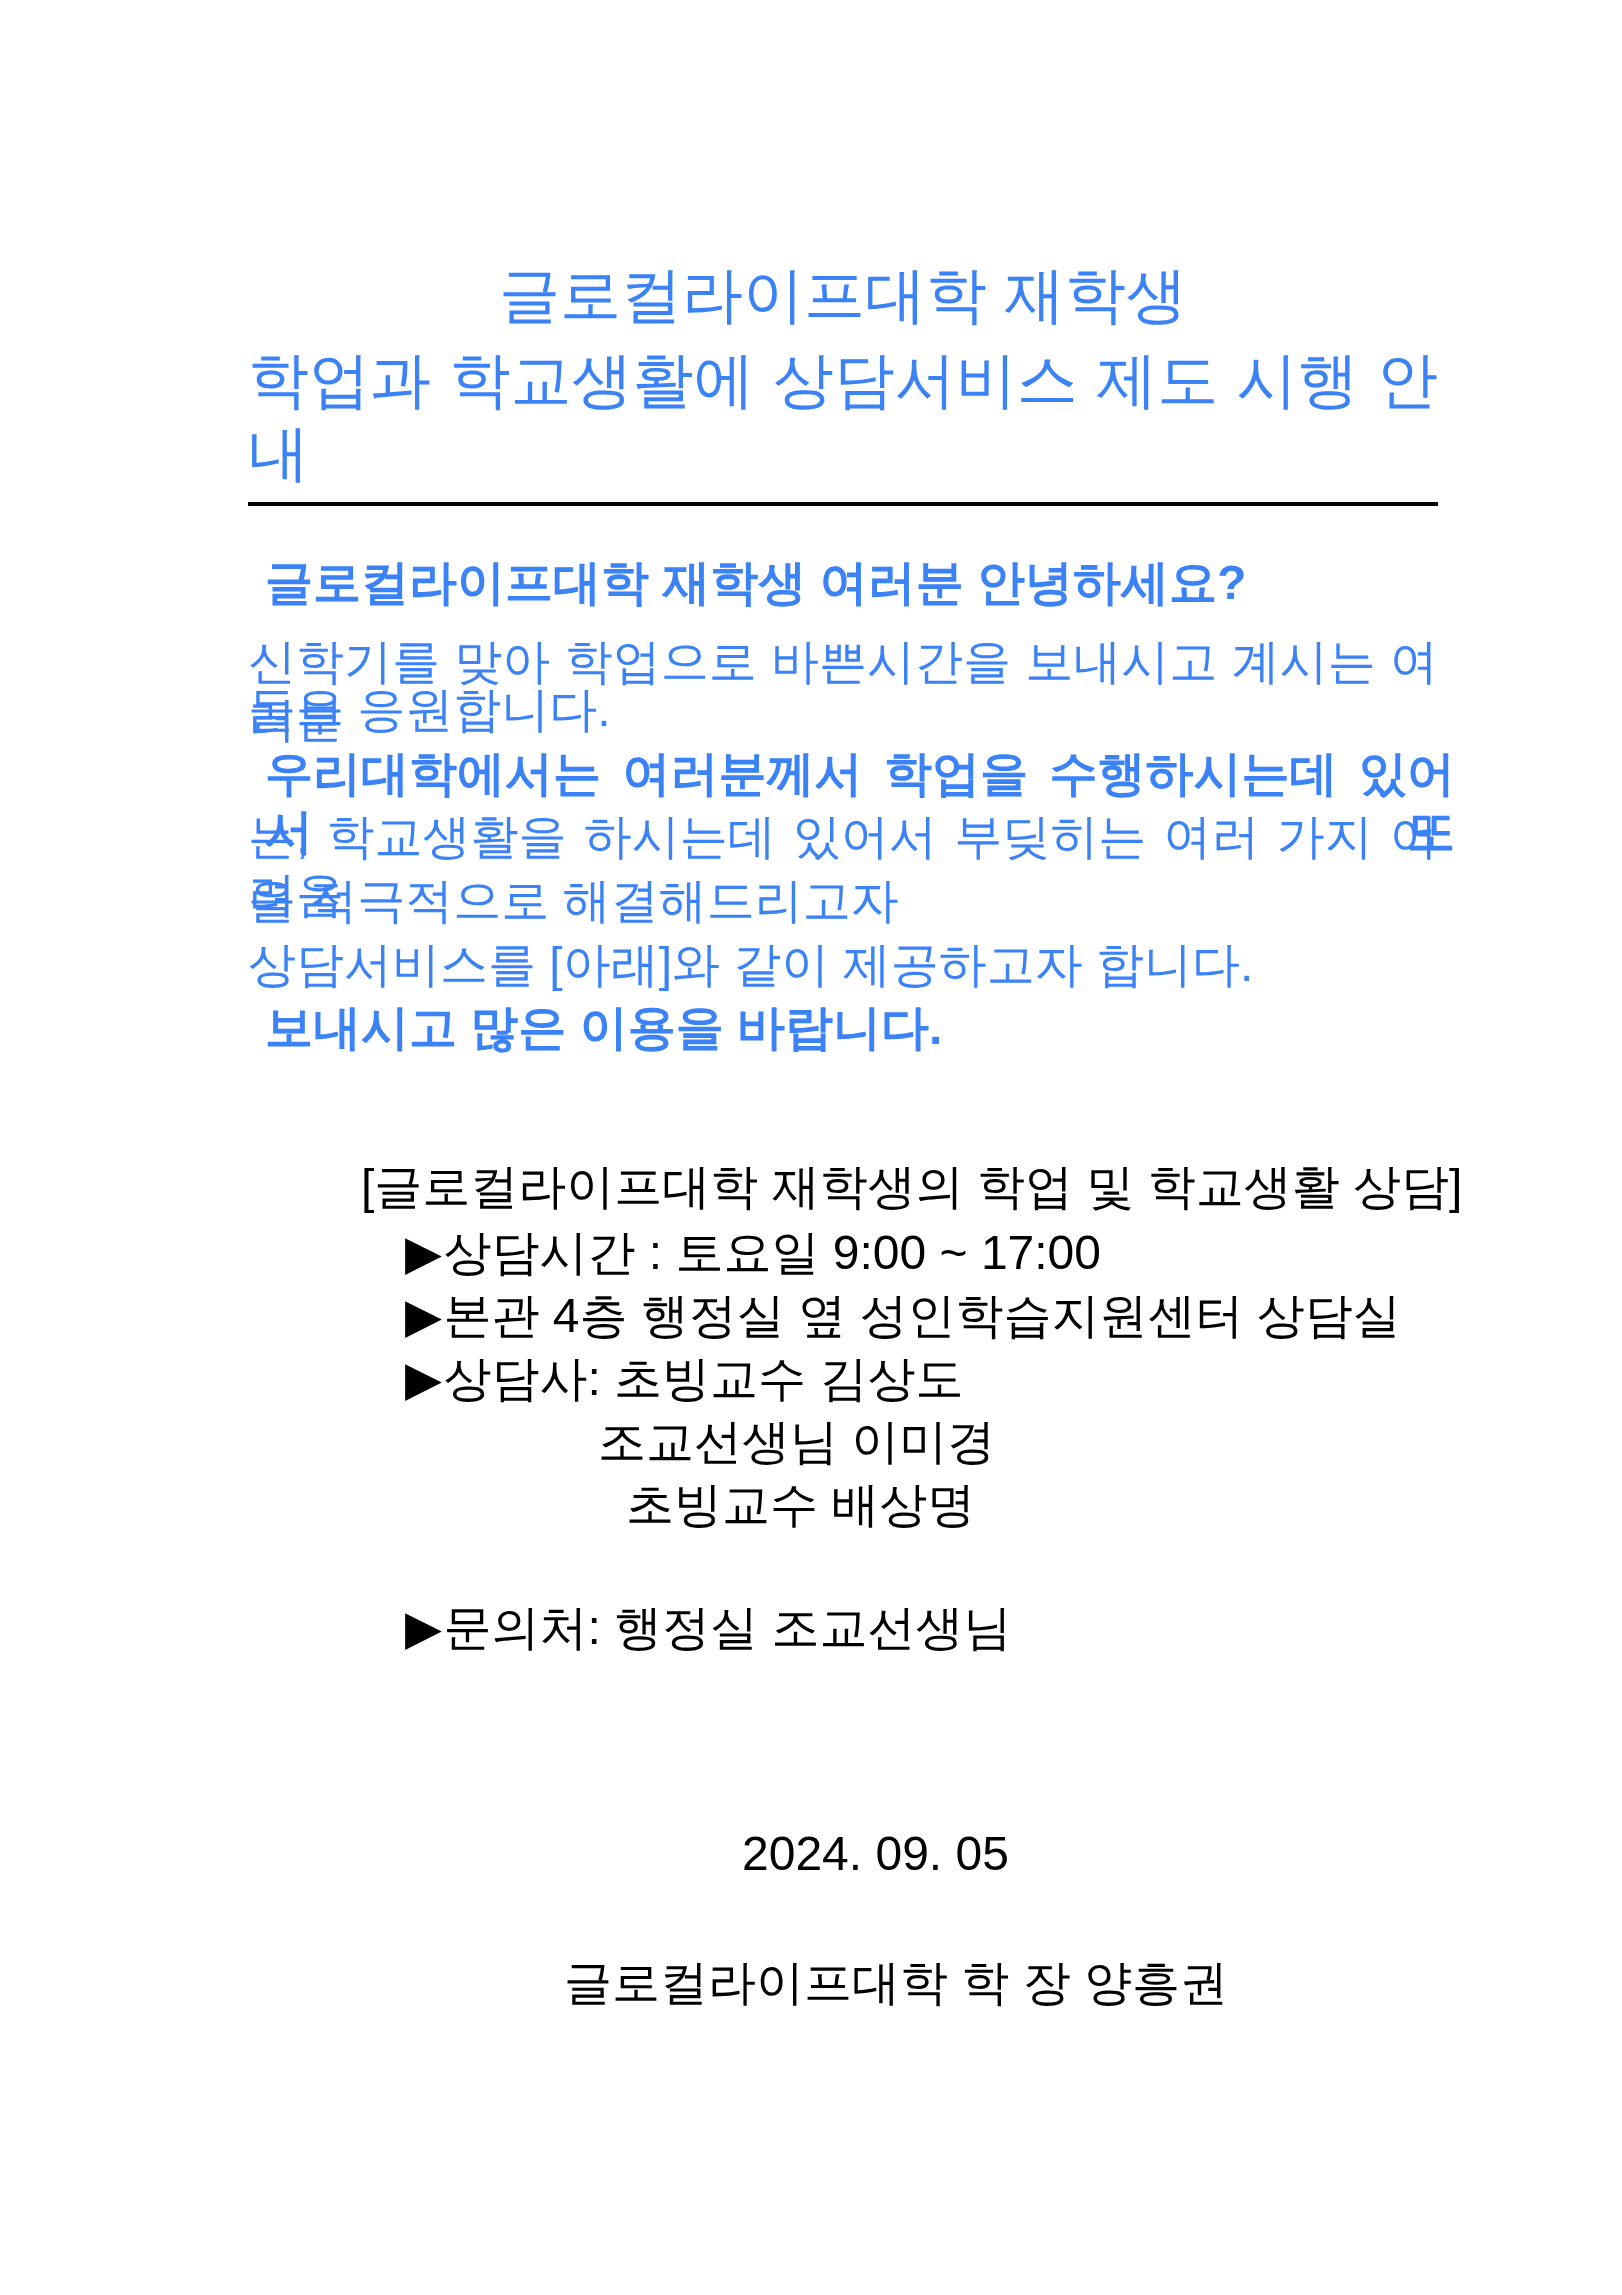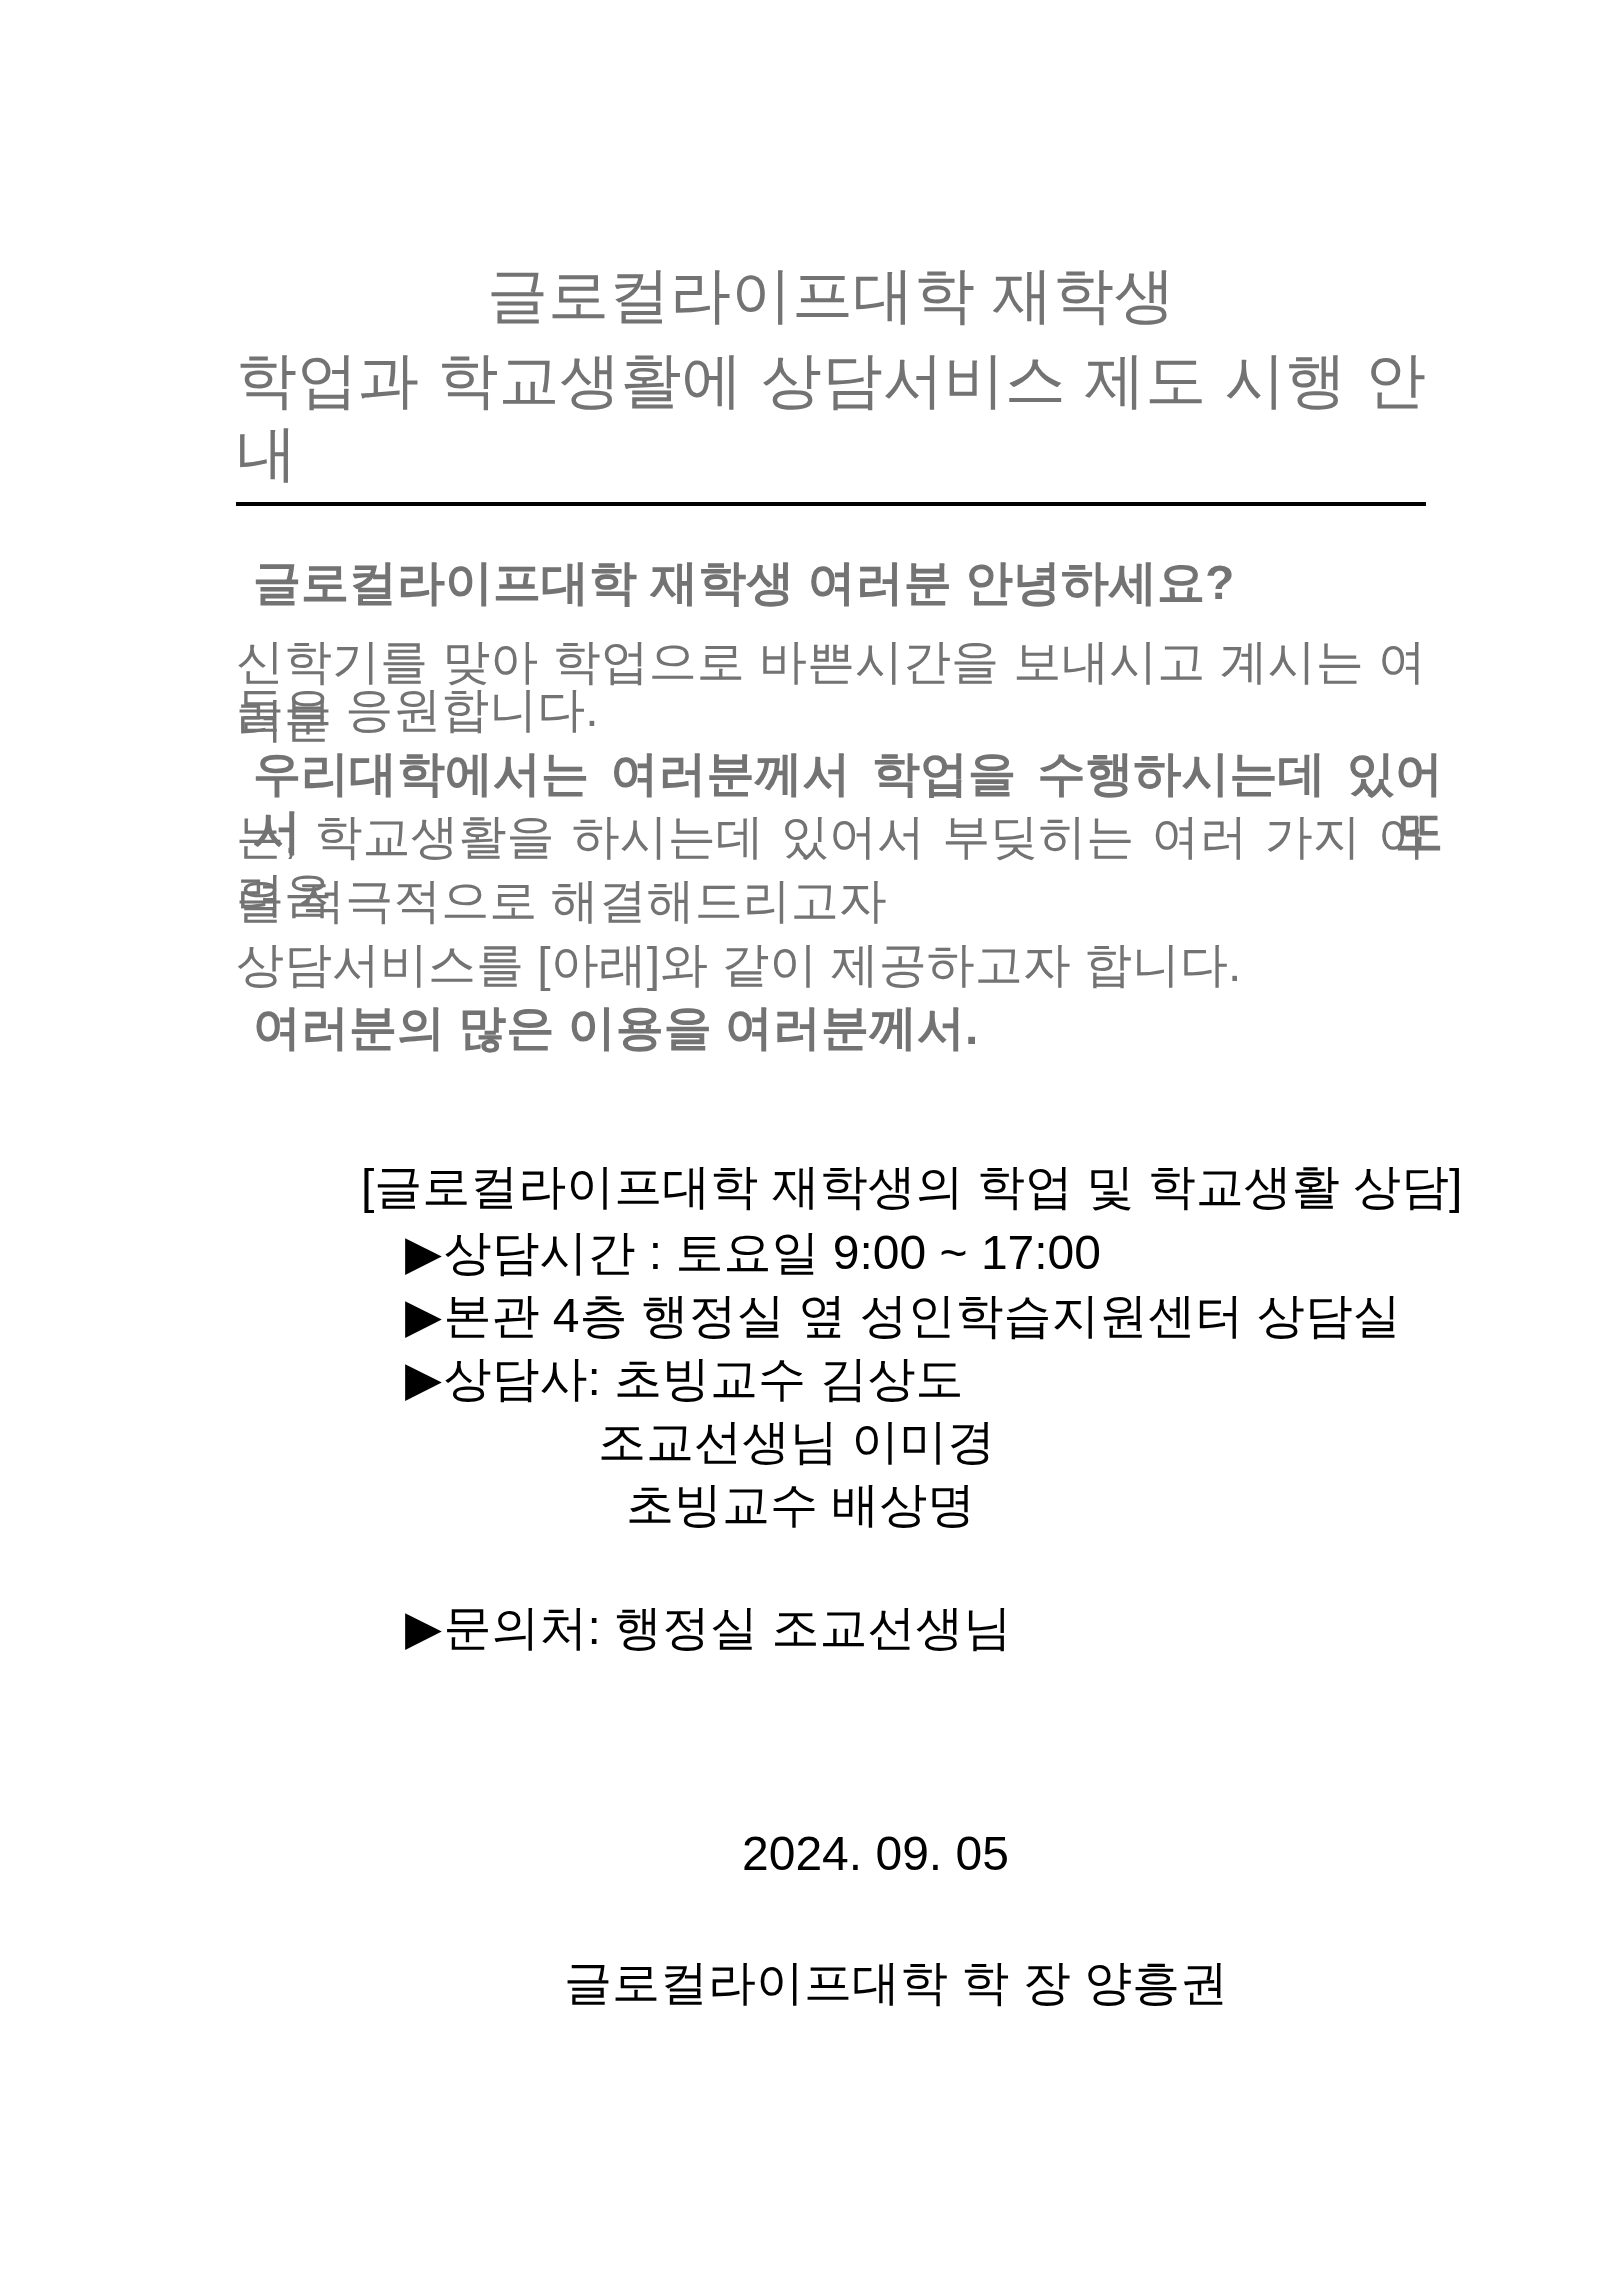--- a/index.html
+++ b/index.html
@@ -11,25 +11,25 @@
     position: relative;
     width: 1623px;
     height: 2295px;
     background: #ffffff;
     color: #000000;
     font-family: "Liberation Sans", "DejaVu Sans", sans-serif;
     overflow: hidden;
   }
   .line {
     position: absolute;
-    left: 236px;
+    left: 248px;
     width: 1190px;
     font-size: 48px;
     line-height: 1.2;
-    color: #737373;
+    color: #3b82f6;
     letter-spacing: 0px;
   }
   .title-line {
     font-size: 61px;
     font-weight: 500;
   }
   .center { text-align: center; }
   .justify {
     text-align: justify;
     text-align-last: justify;
@@ -68,21 +68,21 @@
   <div class="line" style="top: 681px;">들을 응원합니다.</div>
 
   <div class="line indent justify" style="top: 745px;">우리대학에서는 여러분께서 학업을 수행하시는데 있어서 또</div>
 
   <div class="line justify" style="top: 808px;">는, 학교생활을 하시는데 있어서 부딪히는 여러 가지 어려움</div>
 
   <div class="line" style="top: 872px;">을 적극적으로 해결해드리고자</div>
 
   <div class="line" style="top: 936px;">상담서비스를 [아래]와 같이 제공하고자 합니다.</div>
 
-  <div class="line indent" style="top: 999px;">여러분의 많은 이용을 여러분께서.</div>
+  <div class="line indent" style="top: 999px;">보내시고 많은 이용을 바랍니다.</div>
 
   <div class="free" style="top: 1158px; left: 349px; margin-left: 12px;">[글로컬라이프대학 재학생의 학업 및 학교생활 상담]</div>
 
   <div class="free bullet-line" style="top: 1224px; left: 405px;">
     <span class="marker">▶</span>
     <span>상담시간 : 토요일 9:00 ~ 17:00</span>
   </div>
 
   <div class="free bullet-line" style="top: 1287px; left: 405px;">
     <span class="marker">▶</span>

